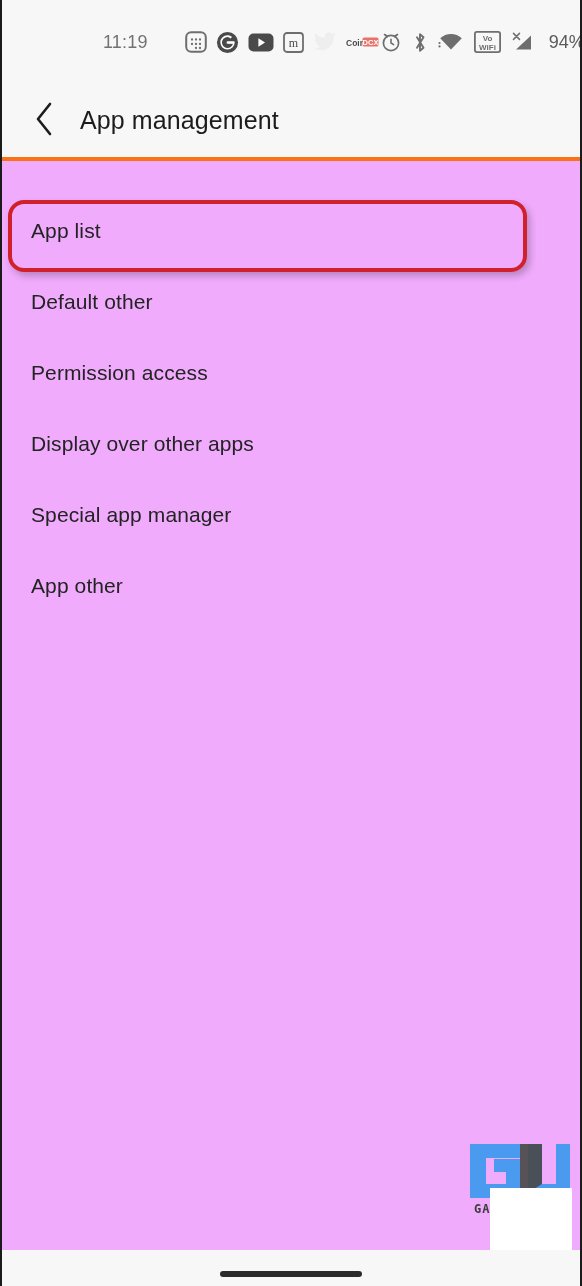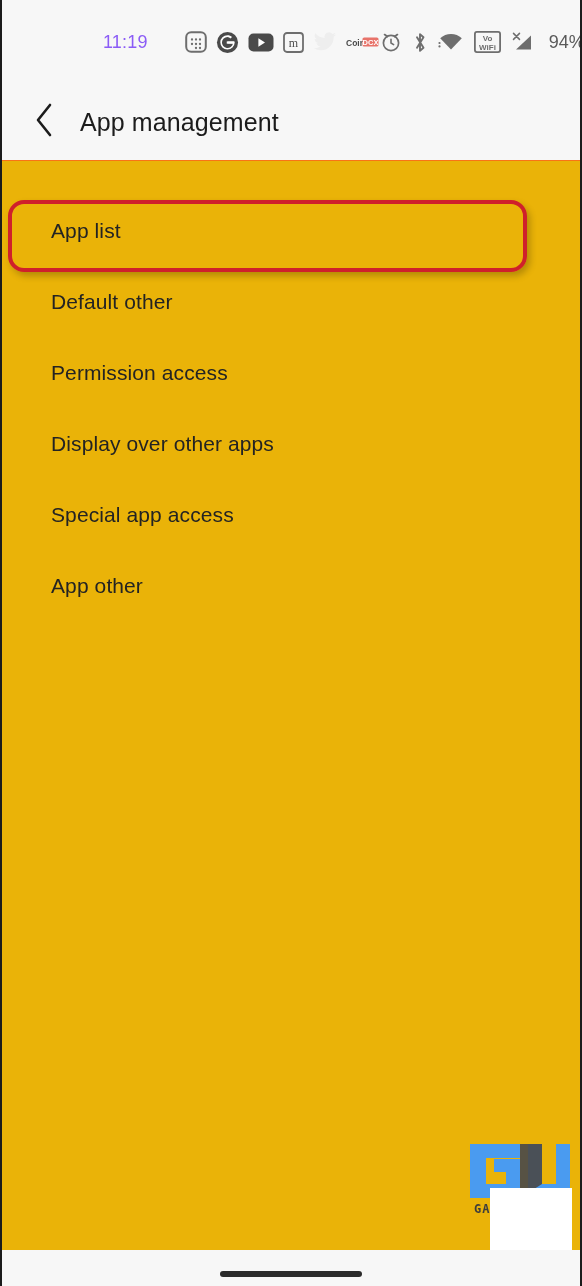--- a/index.html
+++ b/index.html
@@ -30,21 +30,21 @@
     padding:0 22px 0 0;
   }
   .sb-left {
     display:flex;
     align-items:center;
     gap:11px;
     margin-left:101px;
   }
   .sb-clock {
     font-size:18px;
-    color:#8b5cf6;
+    color:#737373;
     letter-spacing:0.2px;
     font-family:"Liberation Sans", sans-serif;
   }
   .sb-icons-left {
     display:flex;
     align-items:center;
     gap:9px;
     margin-left:26px;
   }
   .sb-right {
@@ -61,42 +61,41 @@
   }
 
   
   .header {
     position:absolute;
     top:84px; left:0; right:0;
     height:77px;
     background:#f7f7f7;
     display:flex;
     align-items:center;
-    border-bottom:1px solid #f97316;
+    border-bottom:4px solid #f97316;
   }
   .back-btn {
     width:58px; height:58px;
     margin-left:14px;
     display:flex; align-items:center; justify-content:center;
     cursor:pointer;
   }
   .page-title {
     font-size:25px;
     color:#1c1c1c;
     letter-spacing:0.1px;
     margin-left:6px;
     white-space:nowrap;
   }
 
   
   .list {
     position:absolute;
     top:161px; left:0; right:0; bottom:0;
-    background:#eab308;
-    padding-left:20px;
+    background:#f0abfc;
   }
   .row {
     height:71px;
     display:flex;
     align-items:center;
     padding-left:29px;
     cursor:pointer;
   }
   .row-label {
     font-size:21px;
@@ -296,21 +295,21 @@
     <div class="row">
       <span class="row-label">Permission access</span>
     </div>
 
 
     <div class="row">
       <span class="row-label">Display over other apps</span>
     </div>
 
     <div class="row">
-      <span class="row-label">Special app access</span>
+      <span class="row-label">Special app manager</span>
     </div>
 
     <div class="row">
       <span class="row-label">App other</span>
     </div>
 
   </div>
 
   <div class="highlight-ring"></div>
 

